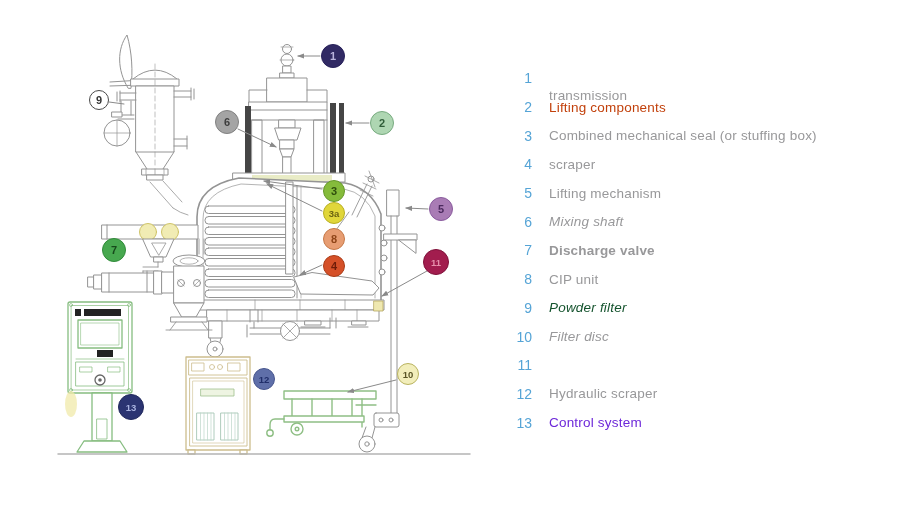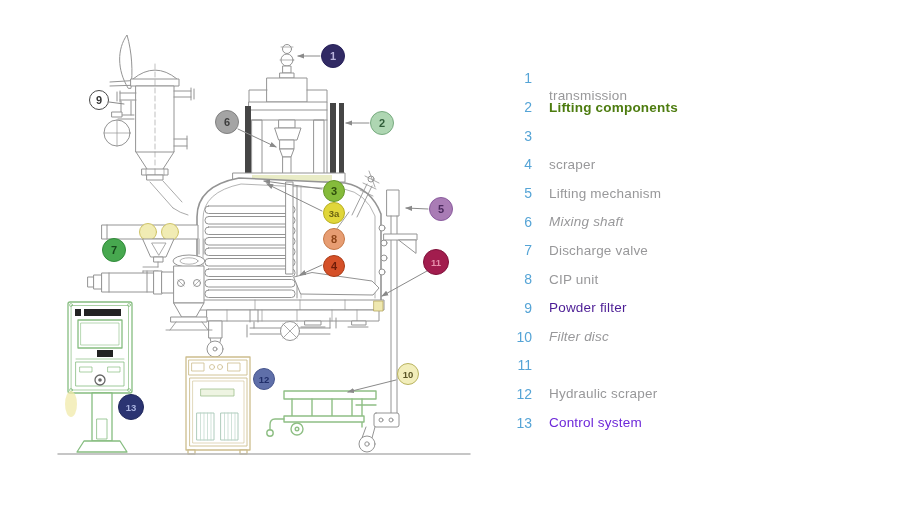--- a/index.html
+++ b/index.html
@@ -253,48 +253,49 @@
       <div class="badge" style="left: 118px; top: 394px; width: 26px; height: 26px; background: rgb(43, 52, 114); border-color: rgb(32, 40, 92); color: rgb(169, 179, 224); font-size: 9.5px;">13</div>
     </div>
 
   <div class="legend">
       <div class="legend-row">
         <span class="legend-num" style="color: rgb(85, 164, 214);">1</span>
         <span class="legend-label" style="color: rgb(152, 152, 154); margin-top: 35px;">transmission</span>
       </div>
       <div class="legend-row">
         <span class="legend-num" style="color: rgb(85, 164, 214);">2</span>
-        <span class="legend-label" style="color: #4d7c0f; font-weight: bold;">Lifting components</span>
+        <span class="legend-label" style="color: #c2410c;">Lifting components</span>
       </div>
       <div class="legend-row">
         <span class="legend-num" style="color: rgb(85, 164, 214);">3</span>
+        <span class="legend-label" style="color: rgb(152, 152, 154);">Combined mechanical seal (or stuffing box)</span>
       </div>
       <div class="legend-row">
         <span class="legend-num" style="color: rgb(85, 164, 214);">4</span>
         <span class="legend-label" style="color: rgb(152, 152, 154);">scraper</span>
       </div>
       <div class="legend-row">
         <span class="legend-num" style="color: rgb(85, 164, 214);">5</span>
         <span class="legend-label" style="color: rgb(152, 152, 154);">Lifting mechanism</span>
       </div>
       <div class="legend-row">
         <span class="legend-num" style="color: rgb(85, 164, 214);">6</span>
         <span class="legend-label" style="color: rgb(152, 152, 154); font-style: italic;">Mixing shaft</span>
       </div>
       <div class="legend-row">
         <span class="legend-num" style="color: rgb(85, 164, 214);">7</span>
-        <span class="legend-label" style="color: rgb(152, 152, 154);">Discharge valve</span>
+        <span class="legend-label" style="color: rgb(152, 152, 154); font-weight: bold;">Discharge valve</span>
       </div>
       <div class="legend-row">
         <span class="legend-num" style="color: rgb(85, 164, 214);">8</span>
         <span class="legend-label" style="color: rgb(152, 152, 154);">CIP unit</span>
       </div>
       <div class="legend-row">
         <span class="legend-num" style="color: rgb(85, 164, 214);">9</span>
-        <span class="legend-label" style="color: #4c1d95;">Powder filter</span>
+        <span class="legend-label" style="color: #14532d; font-style: italic;">Powder filter</span>
       </div>
       <div class="legend-row">
         <span class="legend-num" style="color: rgb(85, 164, 214);">10</span>
         <span class="legend-label" style="color: rgb(152, 152, 154); font-style: italic;">Filter disc</span>
       </div>
       <div class="legend-row">
         <span class="legend-num" style="color: rgb(85, 164, 214);">11</span>
       </div>
       <div class="legend-row">
         <span class="legend-num" style="color: rgb(85, 164, 214);">12</span>

